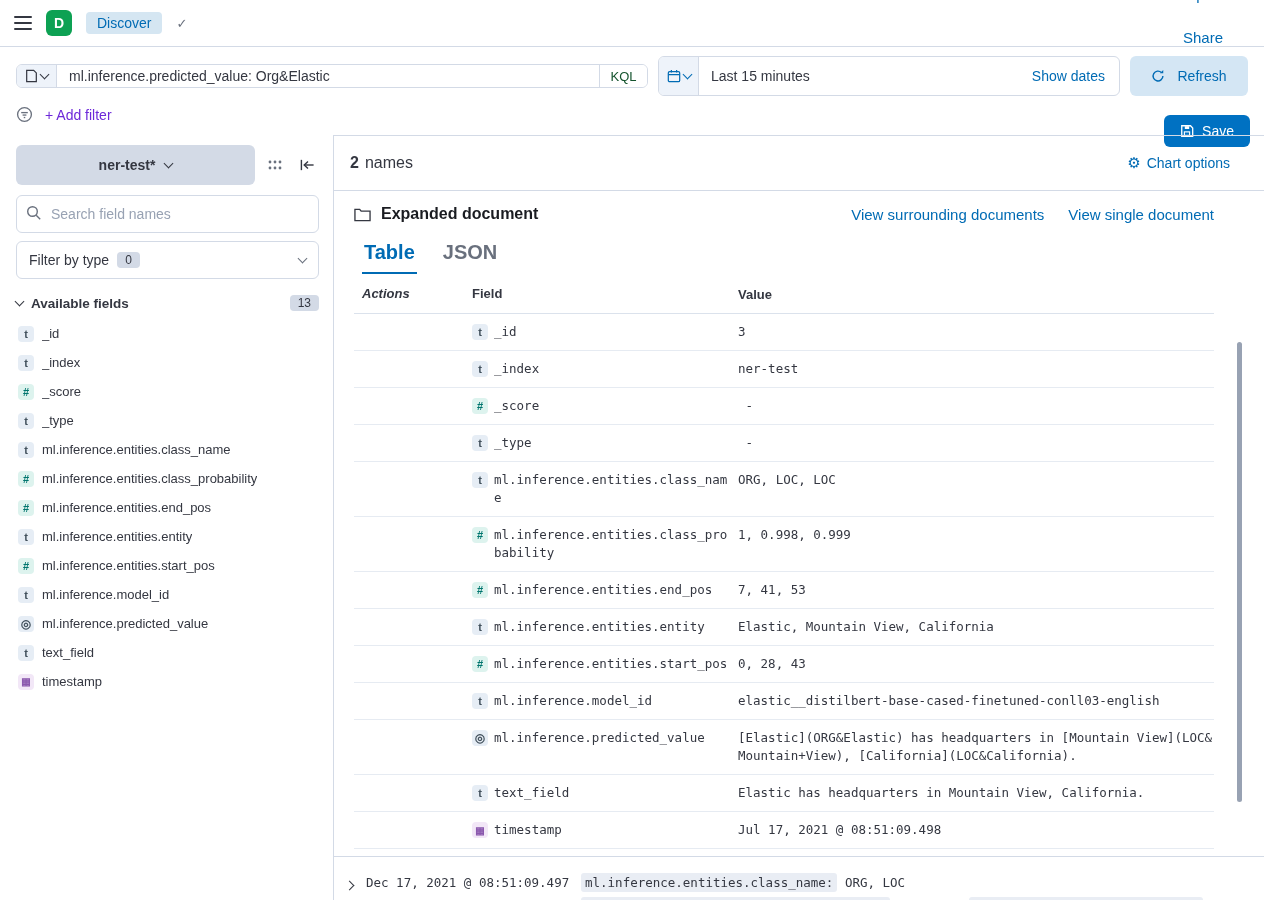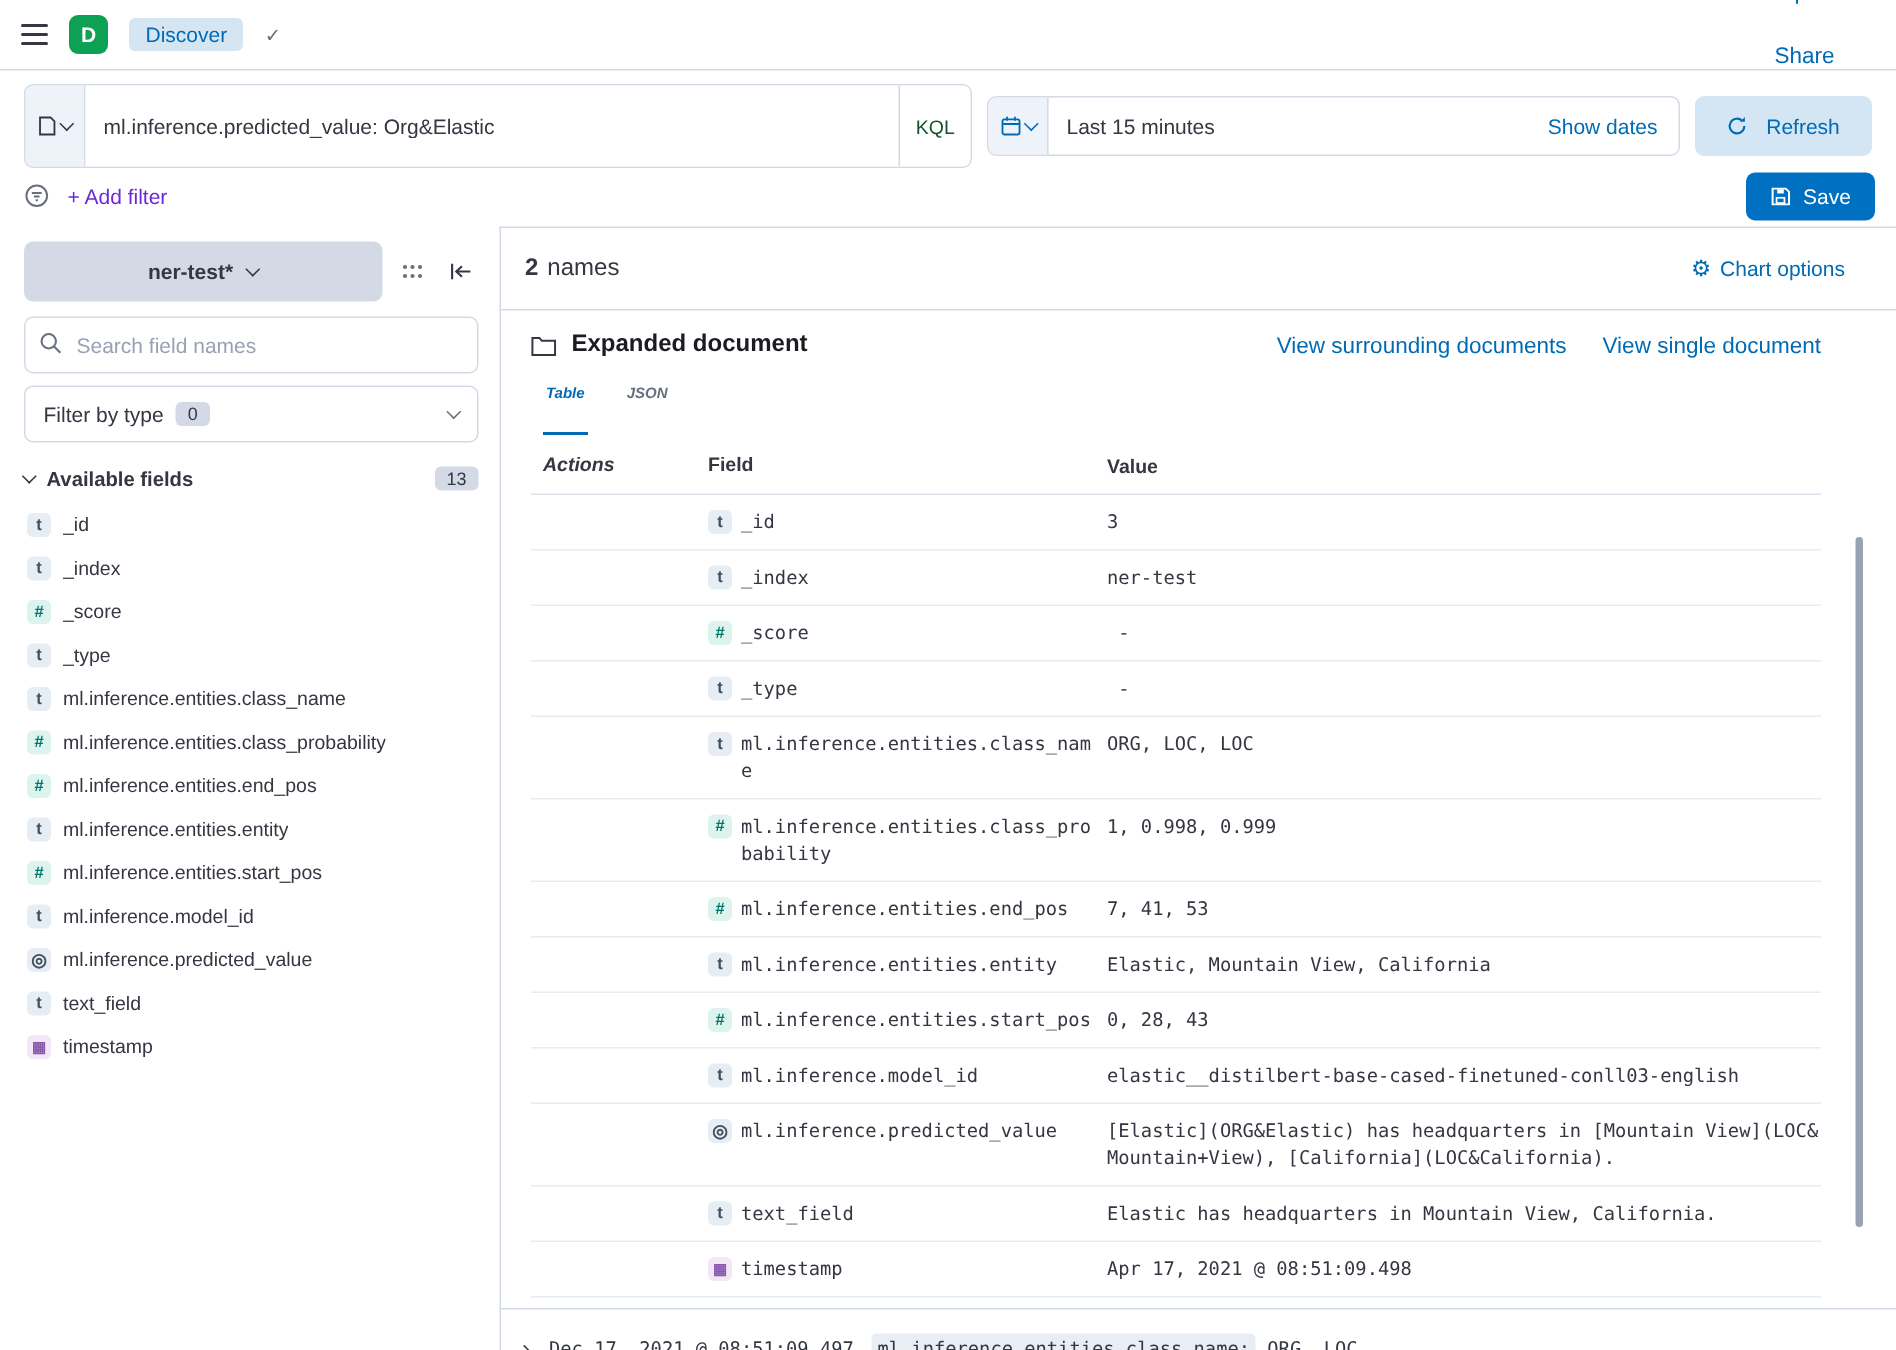--- a/index.html
+++ b/index.html
@@ -20,21 +20,21 @@
     border-radius:4px; font-size:14px; cursor:pointer; }
   .crumb-check { color:#69707d; font-size:13px; }
   .topbar-right { display:flex; align-items:center; gap:26px;flex-direction:column; }
   .nav-link { font-size:15px; color:#006bb4; cursor:pointer; }
   .save-btn { background:#0071c2; color:#fff; border:none; border-radius:6px; height:32px;
     padding:0 16px; font-size:14px; font-weight:500; display:flex; align-items:center;
     gap:8px; cursor:pointer; margin-left:8px; font-family:inherit; }
 
   
   .querybar { display:flex; align-items:center; gap:10px; padding:9px 16px 6px; }
-  .q-group { display:flex; flex:0 0 632px; height:56px; border:1px solid #d3dae6;
+  .q-group { display:flex; flex:0 0 632px; height:24px; border:1px solid #d3dae6;
     border-radius:6px; overflow:hidden; background:#fff; }
   .q-prepend { width:40px; background:#eef3fa; border-right:1px solid #d3dae6;
     display:flex; align-items:center; justify-content:center; gap:3px; cursor:pointer; }
   .q-input { flex:1; border:none; outline:none; padding:0 12px; font-size:14px;
     color:#343741; font-family:inherit; }
   .q-lang { width:48px; display:flex; align-items:center; justify-content:center;
     color:#14532d; font-size:13px; font-weight:500; border-left:1px solid #d3dae6;
     cursor:pointer; background:#fff; }
   .t-group { display:flex; flex:1; height:40px; border:1px solid #d3dae6;
     border-radius:6px; overflow:hidden; background:#fff; }
@@ -101,21 +101,21 @@
     color:#006bb4; cursor:pointer; }
   .gear { font-size:15px; }
 
   .mcontent { padding:14px 50px 0 20px; }
   .exp-header { display:flex; align-items:center; gap:10px; margin-bottom:10px; }
   .exp-title { font-size:16px; font-weight:700; color:#1a1c21; }
   .exp-links { margin-left:auto; display:flex; gap:24px; }
   .exp-link { font-size:15px; font-weight:500; color:#006bb4; cursor:pointer; }
 
   .tabs { display:flex; gap:24px; margin:4px 0 0 8px; }
-  .tab { font-size:10px; font-weight:600; color:#69707d; padding:8px 2px 22px; cursor:pointer;font-style:italic; }
+  .tab { font-size:20px; font-weight:600; color:#69707d; padding:8px 2px 10px; cursor:pointer; }
   .tab.active { color:#006bb4; box-shadow:inset 0 -2px 0 #006bb4; }
 
   .dtable { margin-top:2px; }
   .trow, .thead { display:flex; border-bottom:1px solid #e6ebf2; padding:9px 0; }
   .thead { border-bottom:1px solid #dbe2ec; padding:10px 0 9px; }
   .thead div { font-size:13px; font-weight:700; }
   .c-actions { width:110px; flex-shrink:0; padding-left:8px;font-style:italic; }
   .c-field { width:266px; flex-shrink:0; display:flex; gap:6px; align-items:flex-start;
     padding-left:8px; }
   .c-field .token { margin-top:1px; }
@@ -439,21 +439,21 @@
               <span class="fname">text_field</span>
             </div>
           <div class="c-value mono">Elastic has headquarters in Mountain View, California.</div>
         </div>
         <div class="trow">
           <div class="c-actions"></div>
           <div class="c-field">
               <span class="token" data-kind="date">▦</span>
               <span class="fname">timestamp</span>
             </div>
-          <div class="c-value mono">Apr 17, 2021 @ 08:51:09.498</div>
+          <div class="c-value mono">Jul 17, 2021 @ 08:51:09.498</div>
         </div>
       </div>
     </div>
 
     <div class="docrow">
       <span class="doc-toggle"><span class="chev right"></span></span>
       <span class="doc-time mono">Dec 17, 2021 @ 08:51:09.497</span>
       <span class="doc-pairs mono">
         <span class="pair"><span class="dk">ml.inference.entities.class_name:</span> <span class="dv">ORG, LOC</span></span>
         <span class="pair"><span class="dk">ml.inference.entities.class_probability:</span> <span class="dv">1, 0.999</span></span>

